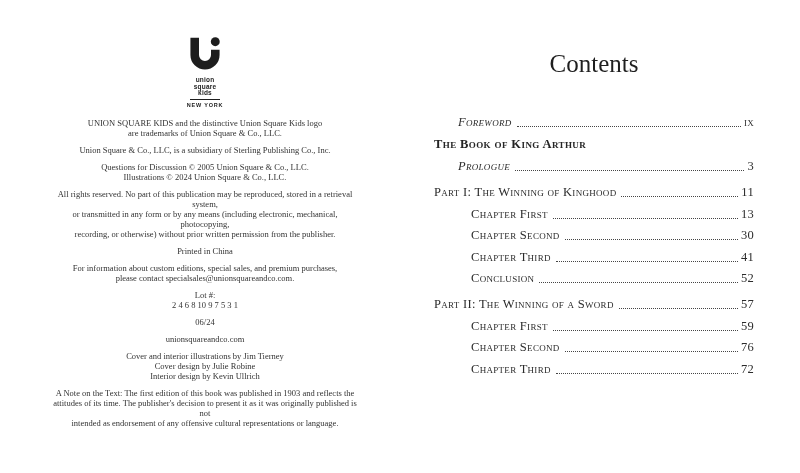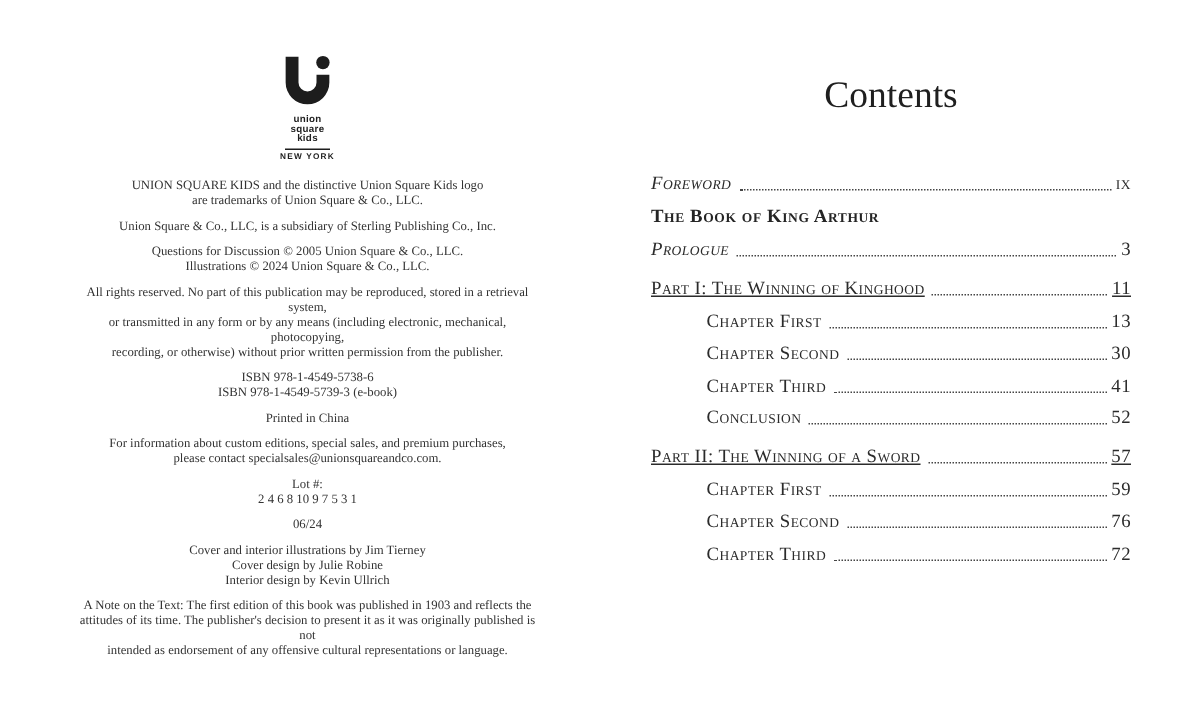--- a/index.html
+++ b/index.html
@@ -70,22 +70,22 @@
     display: flex;
     align-items: flex-end;
     font-variant: small-caps;
     font-size: 12.5px;
     line-height: 13px;
     letter-spacing: 0.3px;
     margin-bottom: 8.5px;
     color: #2b2b2b;
   }
   .toc-row.indent { padding-left: 37px; }
-  .toc-row.space { margin-top: 13px; text-decoration: underline; }
-  .toc-row.italic .toc-label { font-style: italic; }
+  .toc-row.space { margin-top: 13px; }
+  .toc-row.italic .toc-label { font-style: italic; margin-left: 24px; }
   .toc-label { white-space: nowrap; }
   .toc-dots {
     flex: 1;
     min-width: 16px;
     border-bottom: 1.6px dotted #454545;
     margin: 0 3px 2px 5px;
   }
   .toc-page { white-space: nowrap; }
   .toc-heading {
     text-align: left;
@@ -120,33 +120,32 @@
 
   <div class="cp-block">Union Square &amp; Co., LLC, is a subsidiary of Sterling Publishing Co., Inc.</div>
 
   <div class="cp-block">Questions for Discussion © 2005 Union Square &amp; Co., LLC.
 Illustrations © 2024 Union Square &amp; Co., LLC.</div>
 
   <div class="cp-block">All rights reserved. No part of this publication may be reproduced, stored in a retrieval system,
 or transmitted in any form or by any means (including electronic, mechanical, photocopying,
 recording, or otherwise) without prior written permission from the publisher.</div>
 
-  <div class="cp-block">ISBN 978-1-4549-5738-6
-ISBN 978-1-4549-5739-3 (e-book)</div>
 
   <div class="cp-block">Printed in China</div>
 
   <div class="cp-block">For information about custom editions, special sales, and premium purchases,
 please contact specialsales@unionsquareandco.com.</div>
 
   <div class="cp-block">Lot #:
 2 4 6 8 10 9 7 5 3 1</div>
 
   <div class="cp-block">06/24</div>
 
+  <div class="cp-block">unionsquareandco.com</div>
 
   <div class="cp-block">Cover and interior illustrations by Jim Tierney
 Cover design by Julie Robine
 Interior design by Kevin Ullrich</div>
 
   <div class="cp-block">A Note on the Text: The first edition of this book was published in 1903 and reflects the
 attitudes of its time. The publisher's decision to present it as it was originally published is not
 intended as endorsement of any offensive cultural representations or language.</div>
 
 </div>

